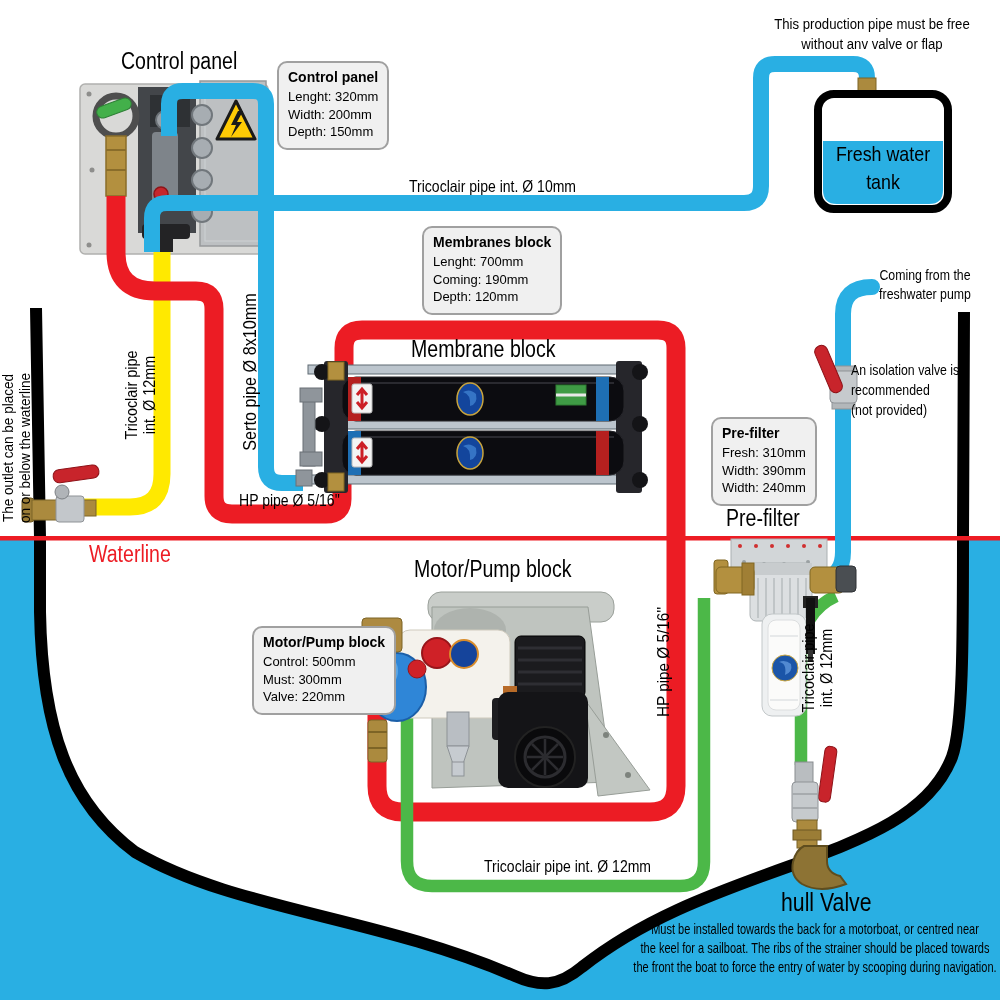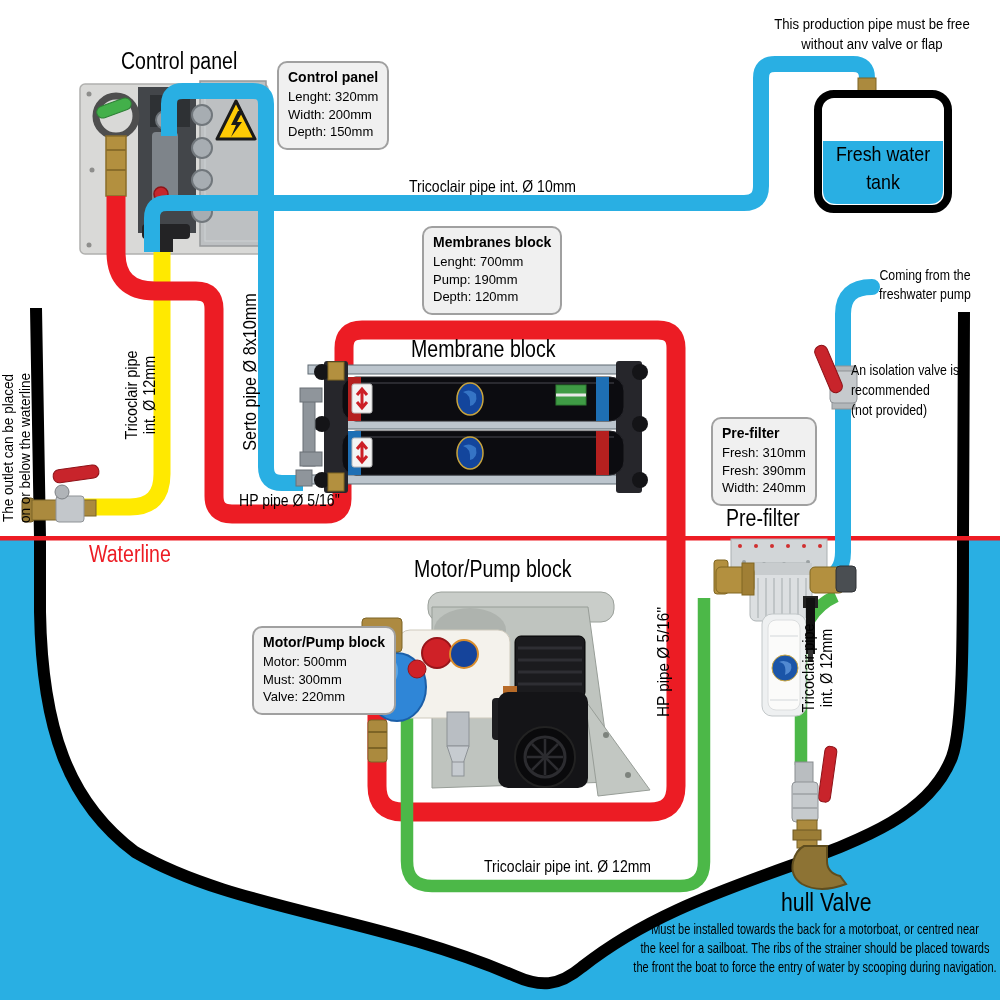--- a/index.html
+++ b/index.html
@@ -281,29 +281,29 @@
 
 <div class="infobox" style="left:277px;top:61px;">
   <div class="bt">Control panel</div>
   <div class="bl">Lenght: 320mm</div>
   <div class="bl">Width: 200mm</div>
   <div class="bl">Depth: 150mm</div>
 </div>
 <div class="infobox" style="left:422px;top:226px;">
   <div class="bt">Membranes block</div>
   <div class="bl">Lenght: 700mm</div>
-  <div class="bl">Pump: 190mm</div>
+  <div class="bl">Coming: 190mm</div>
   <div class="bl">Depth: 120mm</div>
 </div>
 <div class="infobox" style="left:711px;top:417px;">
   <div class="bt">Pre-filter</div>
   <div class="bl">Fresh: 310mm</div>
-  <div class="bl">Fresh: 390mm</div>
+  <div class="bl">Width: 390mm</div>
   <div class="bl">Width: 240mm</div>
 </div>
 <div class="infobox" style="left:252px;top:626px;">
   <div class="bt">Motor/Pump block</div>
-  <div class="bl">Motor: 500mm</div>
+  <div class="bl">Control: 500mm</div>
   <div class="bl">Must: 300mm</div>
   <div class="bl">Valve: 220mm</div>
 </div>
 
 </div>
 
 </body></html>

